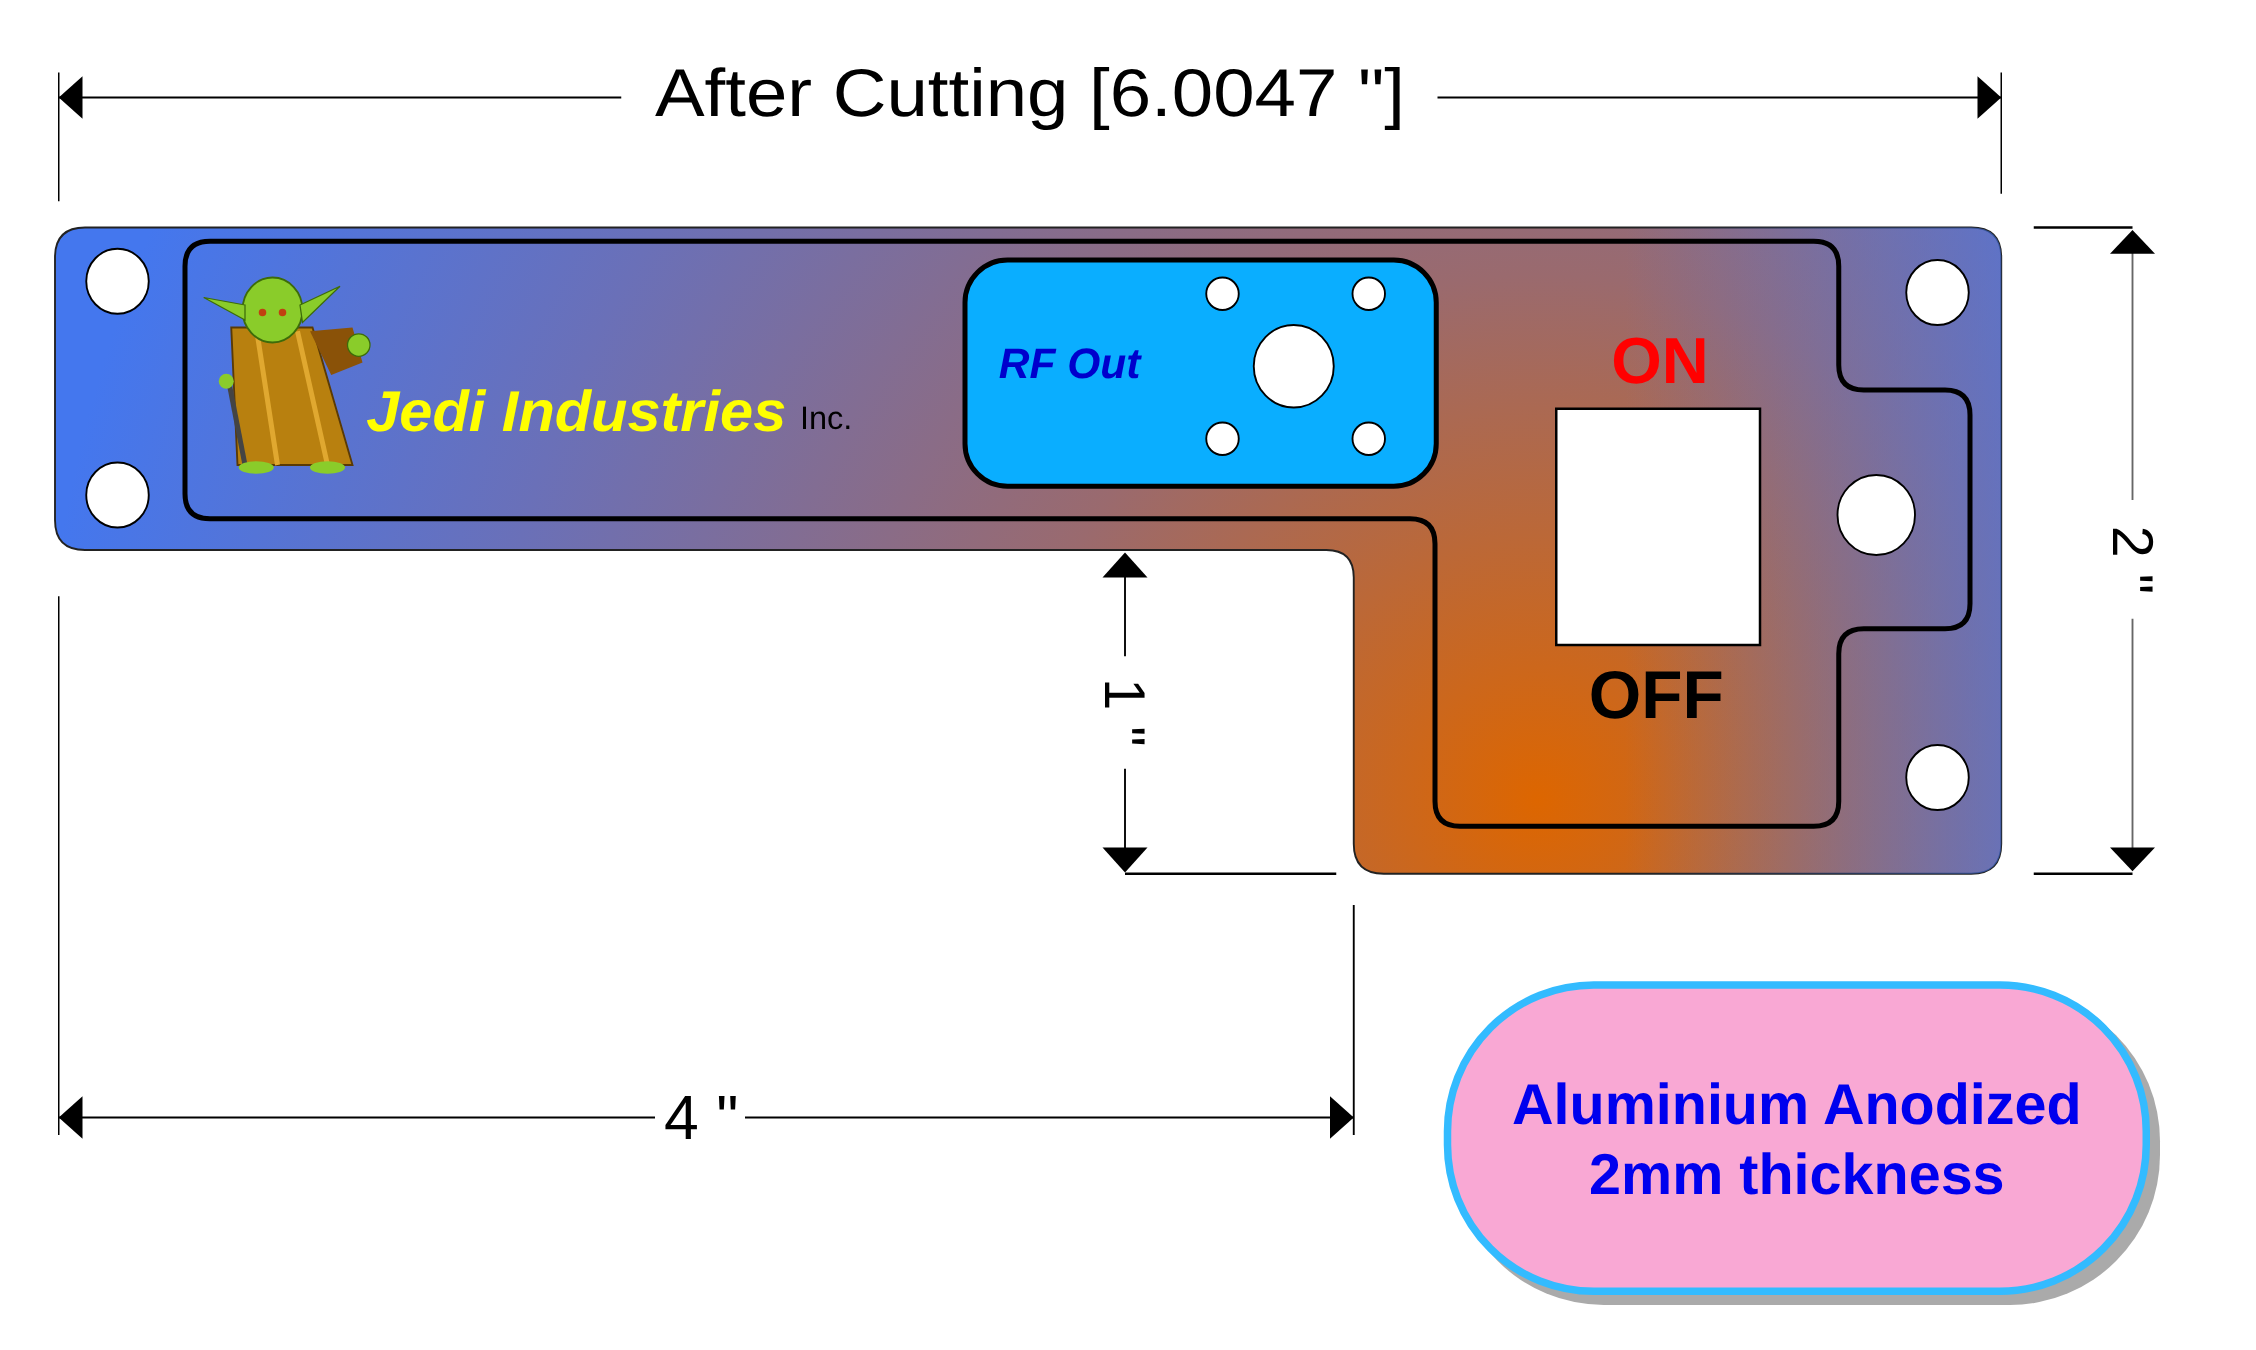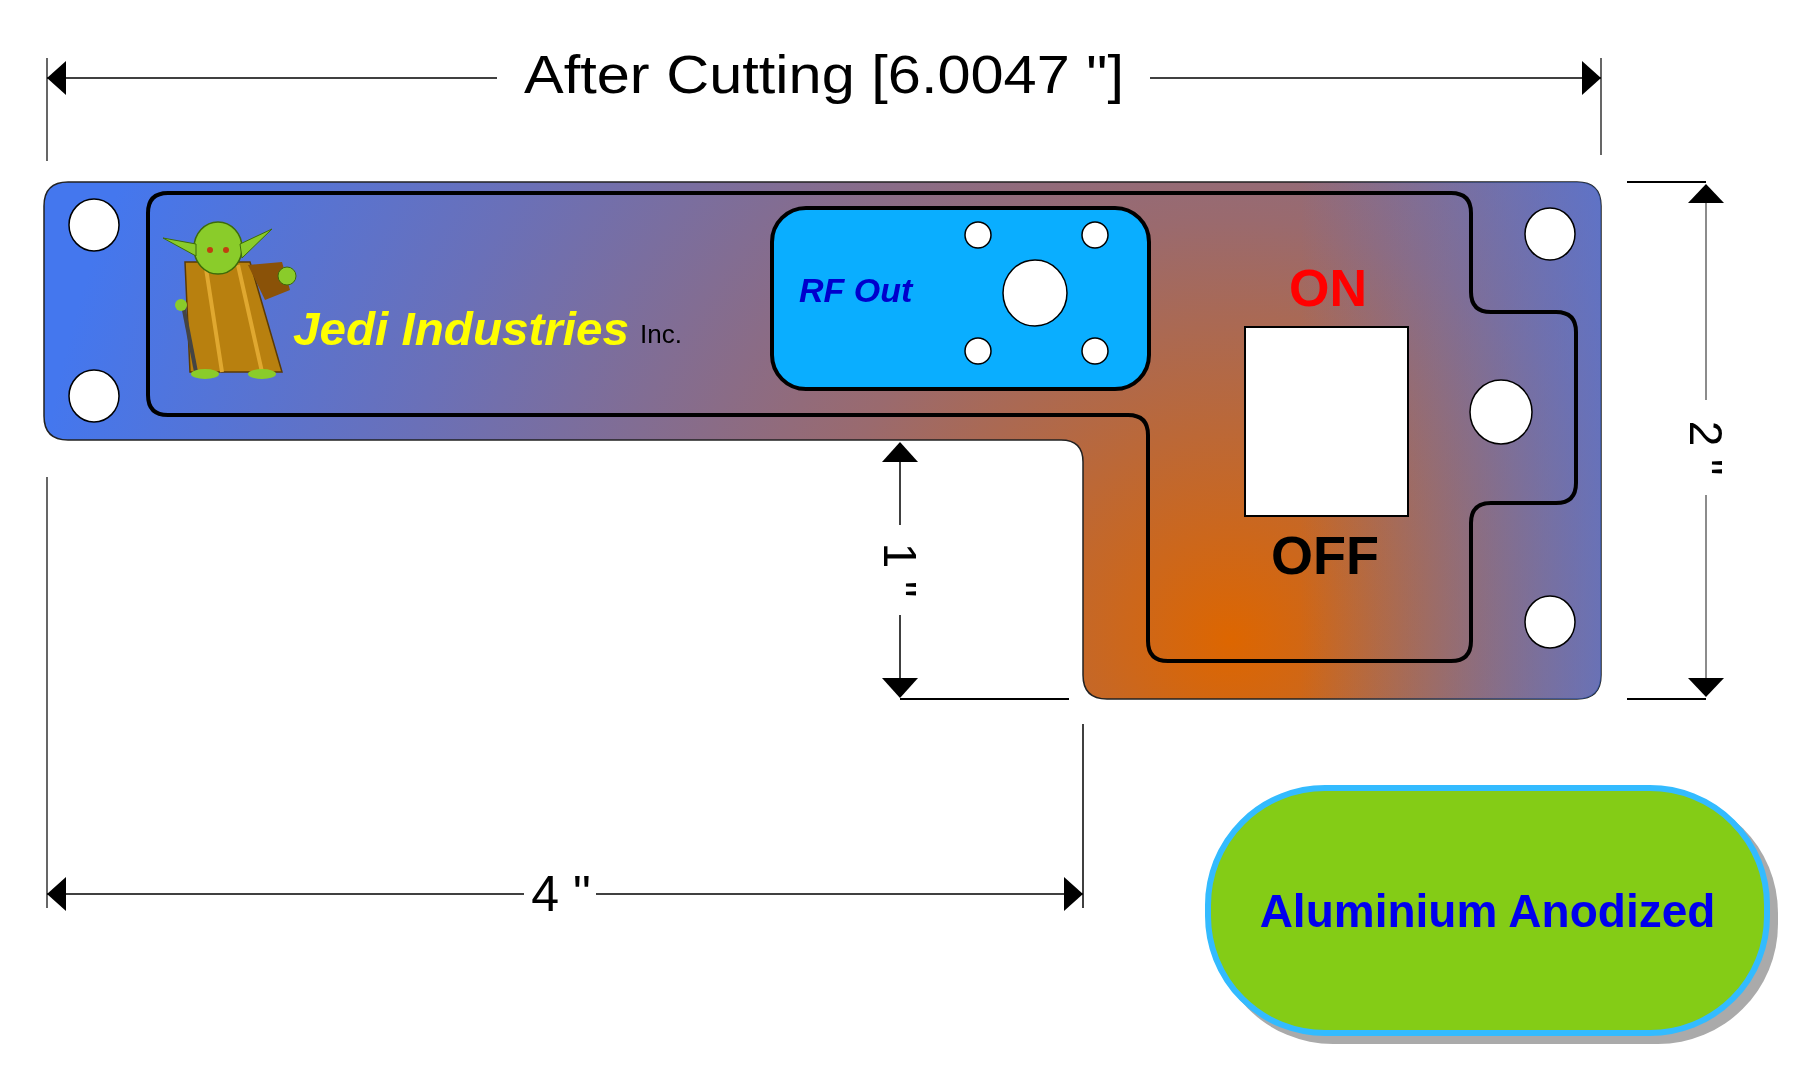--- a/index.html
+++ b/index.html
@@ -1,19 +1,19 @@
 <!DOCTYPE html>
 <html><head>
 <meta charset="utf-8">
 <style>
   html, body { margin:0; padding:0; background:#ffffff; }
   body { width:1805px; height:1080px; position:relative; overflow:hidden; font-family:"Liberation Sans", sans-serif; }
   svg { position:absolute; left:0; top:0; }
   .dim-text { font-family:"Liberation Sans", sans-serif; fill:#000; }
-  .label-box { position:absolute; left:1205px; top:785px; width:565px; height:251px; box-sizing:border-box; border:6px solid #33bbff; border-radius:120px; background:#84cc16; box-shadow:8px 8px 0 #aaaaaa; display:flex; flex-direction:column; align-items:center; justify-content:center; }
+  .label-box { position:absolute; left:1155px; top:785px; width:565px; height:251px; box-sizing:border-box; border:6px solid #33bbff; border-radius:120px; background:#f9a8d4; box-shadow:8px 8px 0 #aaaaaa; display:flex; flex-direction:column; align-items:center; justify-content:center; }
   .label-line { font-family:"Liberation Sans", sans-serif; font-weight:bold; font-size:46px; color:#0000ee; line-height:56px; }
 </style>
 </head>
 <body>
 
 <svg width="1805" height="1080" viewBox="0 0 1805 1080">
   <defs>
     <radialGradient id="panelGrad" cx="1230" cy="640" r="1200" gradientUnits="userSpaceOnUse">
       <stop offset="0" stop-color="#dd6600"></stop>
       <stop offset="0.35" stop-color="#9a6a6e"></stop>
@@ -114,13 +114,14 @@
     <line x1="47" y1="894" x2="524" y2="894" stroke="#000" stroke-width="1.5"></line>
     <line x1="596" y1="894" x2="1083" y2="894" stroke="#000" stroke-width="1.5"></line>
     <polygon points="47,894 66,877 66,911" fill="#000"></polygon>
     <polygon points="1083,894 1064,877 1064,911" fill="#000"></polygon>
     <text class="dim-text" x="561" y="911" font-size="50" text-anchor="middle">4 "</text>
   </g>
 </svg>
 
 <div class="label-box">
   <div class="label-line">Aluminium Anodized</div>
+  <div class="label-line">2mm thickness</div>
 </div>
 
 </body></html>

